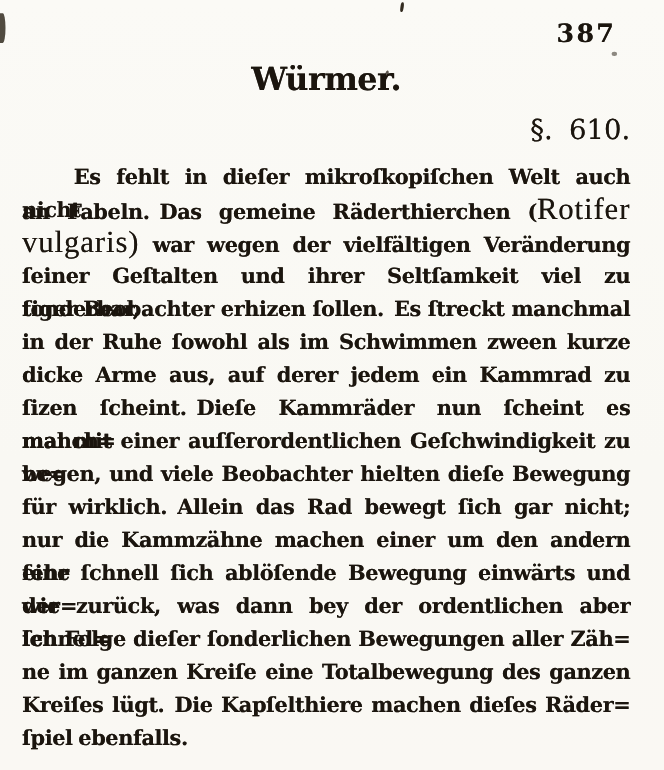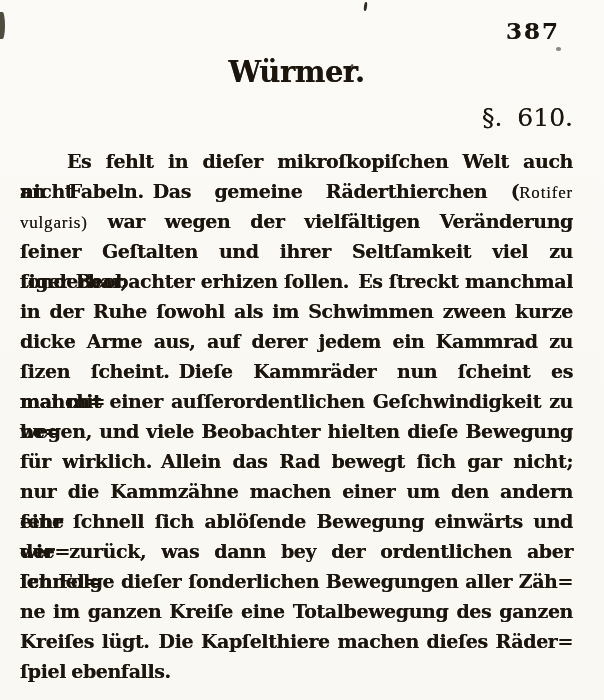--- a/index.html
+++ b/index.html
@@ -55,21 +55,21 @@
   .line {
     height: 30px;
     text-align: justify;
     text-align-last: justify;
   }
   .line.first { text-indent: 47px; }
   .line.last  { text-align-last: left; }
   .antiqua {
     font-family: "Liberation Serif", serif;
     font-weight: 400;
-    font-size: 17px;
+    font-size: 28px;
     letter-spacing: 0.8px;
     word-spacing: 0;
   }
   .speck {
     position: absolute;
     background: #332b20;
     border-radius: 45%;
   }
   .speck.s1 { left: 364px; top: 2px;  width: 3px; height: 9px; transform: rotate(8deg); }
   .speck.s2 { left: 0px;   top: 12px; width: 5px; height: 27px; opacity: 0.85; border-radius: 0 60% 60% 0; }

